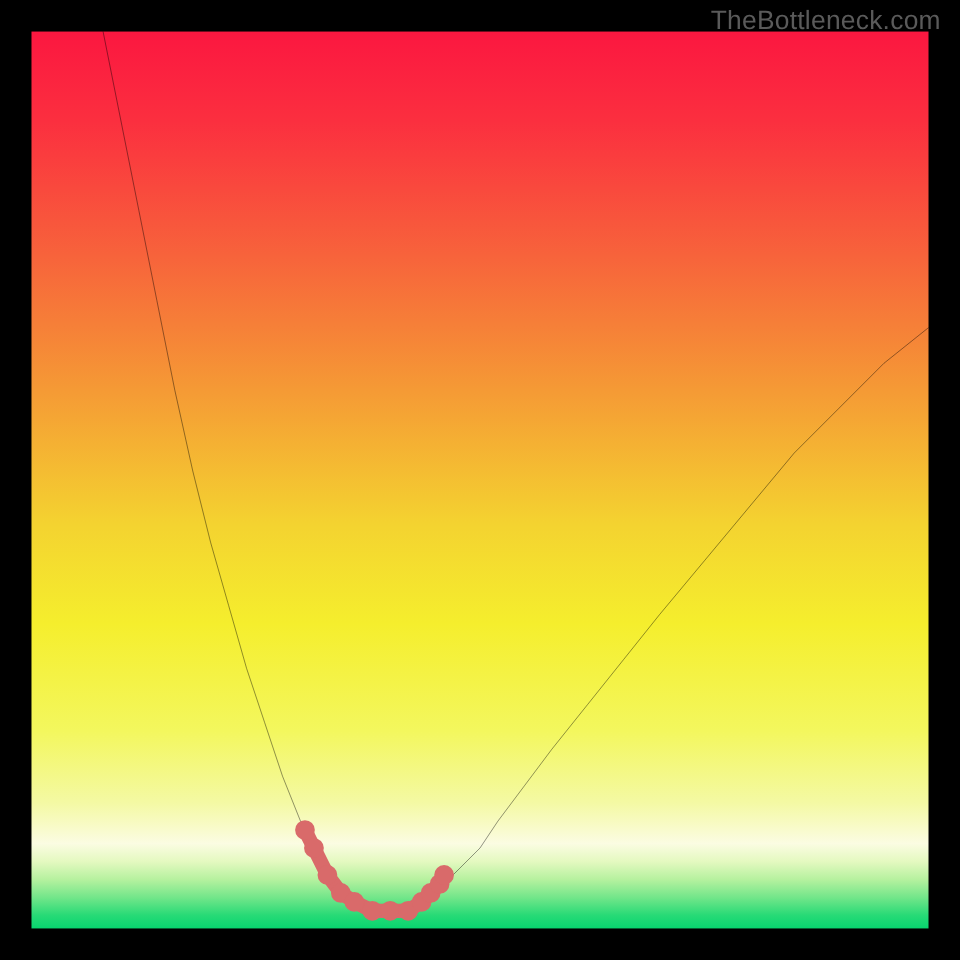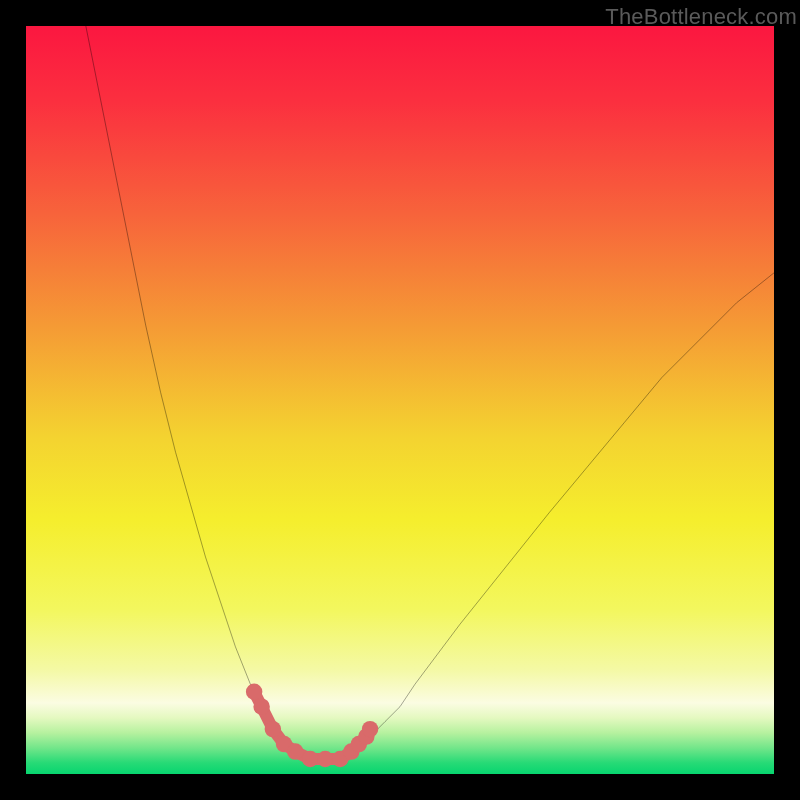--- a/index.html
+++ b/index.html
@@ -31,21 +31,21 @@
   .gradient-bg {
     position: absolute;
     left: 0;
     top: 0;
     width: 100%;
     height: 100%;
   }
   .watermark {
     position: absolute;
     top: 4px;
-    right: 3px;
+    right: 16px;
     color: #5a5a5a;
     font-size: 22px;
     font-weight: 500;
     letter-spacing: 0.2px;
   }
   svg.curves {
     position: absolute;
     left: 0;
     top: 0;
     width: 100%;

